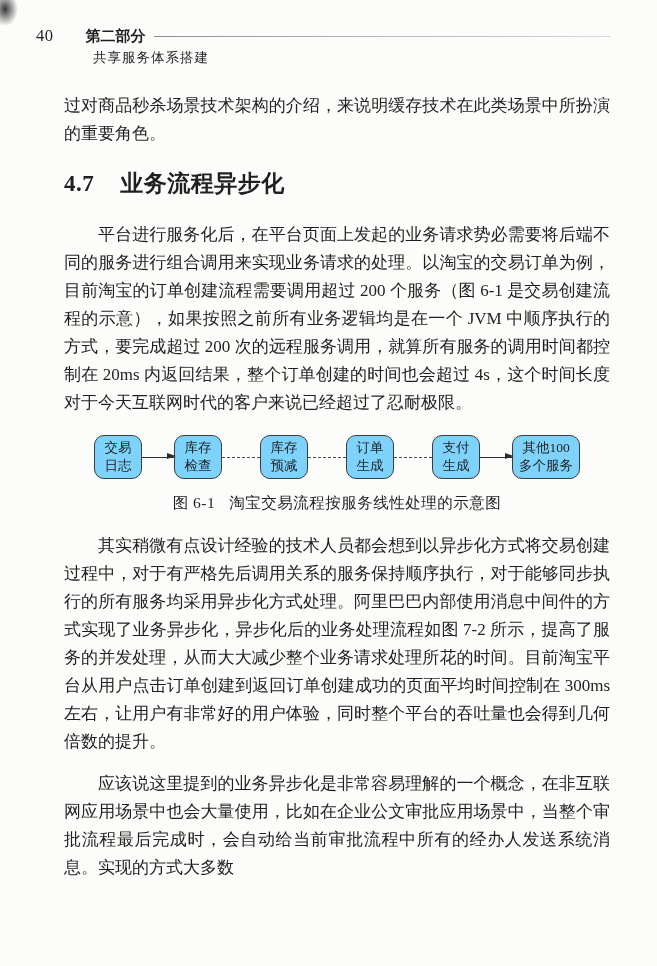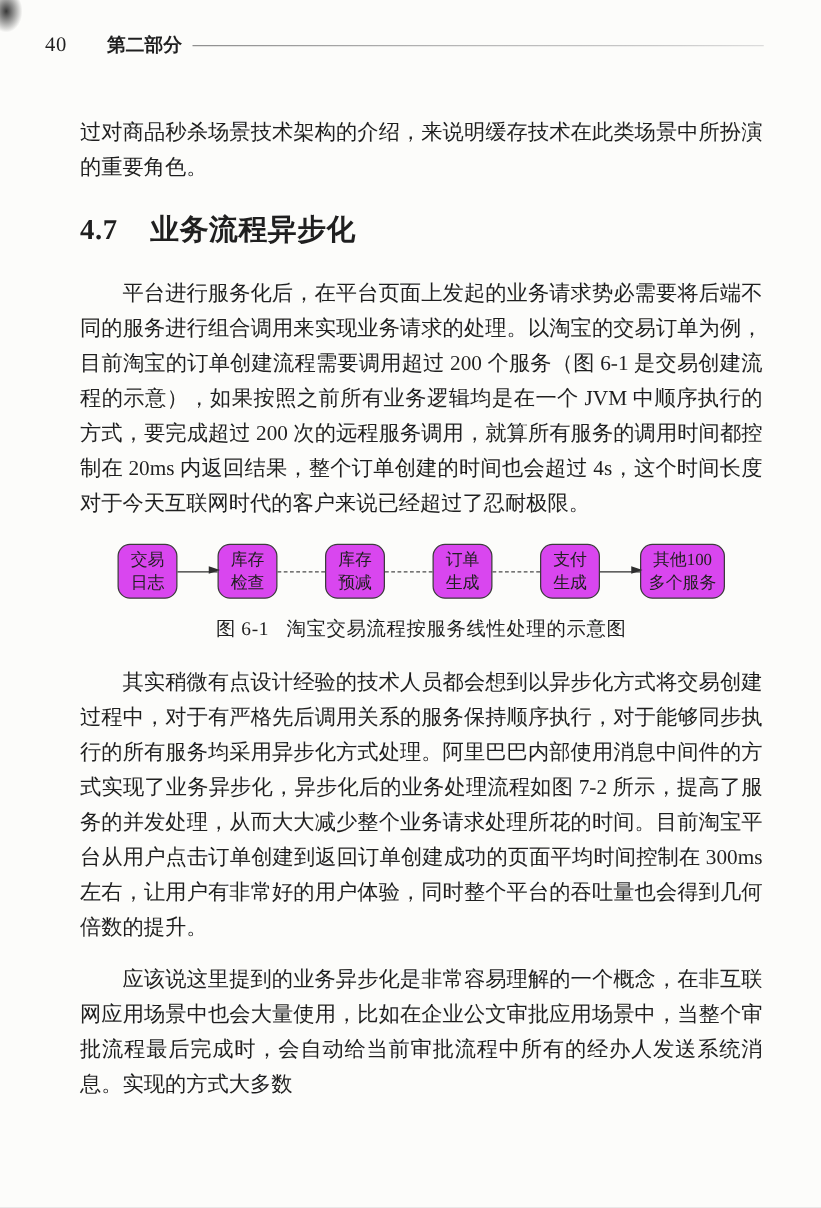--- a/index.html
+++ b/index.html
@@ -40,21 +40,21 @@
     margin:20px 0 22px;letter-spacing:.5px;
   }
   .section-number{margin-right:26px;font-family:"Liberation Serif","DejaVu Serif",serif;}
   
   .figure{margin:18px 0 18px;}
   .flow{display:flex;align-items:center;justify-content:center;}
   .flow-node{
     border:1.5px solid #3c3c3c;border-radius:10px;
     padding:3px 6px;min-width:34px;
     font-size:13.5px;line-height:18px;text-align:center;
-    background:#d946ef;white-space:nowrap;
+    background:#7dd3fc;white-space:nowrap;
   }
   .conn{position:relative;height:0;align-self:center;}
   .conn-solid{width:32px;border-top:1.6px solid #2e2e2e;}
   .conn-solid::after{
     content:"";position:absolute;right:-2px;top:-4.6px;
     border-left:9px solid #2e2e2e;
     border-top:3.8px solid transparent;border-bottom:3.8px solid transparent;
   }
   .conn-dashed{width:38px;border-top:1.6px dashed #4a4a4a;}
   .fig-caption{
@@ -73,20 +73,21 @@
 
 <div class="page">
   <div class="corner-smudge"></div>
 
   <div class="running-header">
     <div class="rh-row">
       <span class="rh-pagenum">40</span>
       <span class="rh-part">第二部分</span>
       <span class="rh-rule"></span>
     </div>
+    <div class="rh-subtitle">共享服务体系搭建</div>
   </div>
 
   <div class="content">
 
     <p class="para no-indent">过对商品秒杀场景技术架构的介绍，来说明缓存技术在此类场景中所扮演的重要角色。</p>
 
     <div class="section-heading">
       <span class="section-number">4.7</span>
       <span class="section-title">业务流程异步化</span>
     </div>

